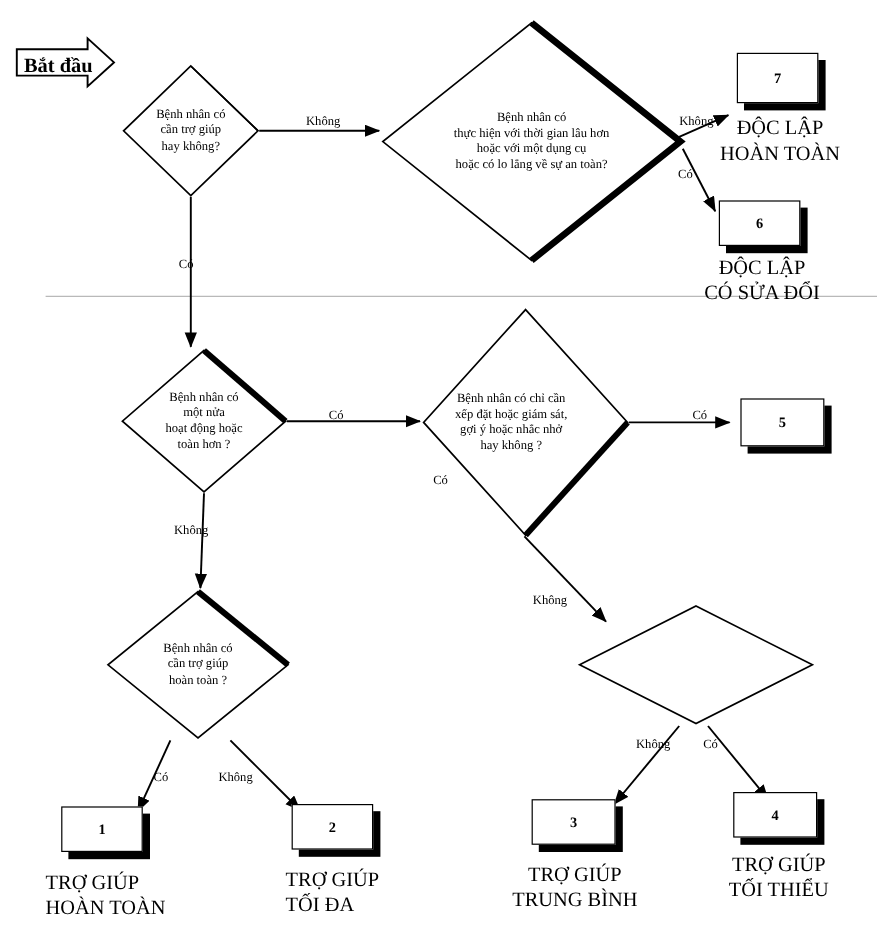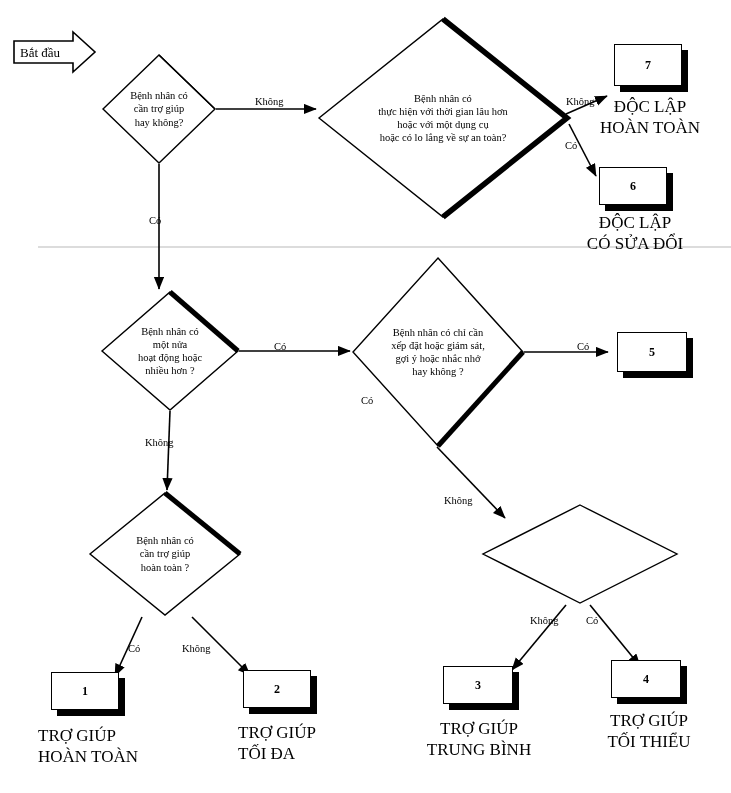--- a/index.html
+++ b/index.html
@@ -64,22 +64,22 @@
     white-space: pre-line;
   }
   .edge-label {
     position: absolute;
     font-size: 10.5px;
     line-height: 1.1;
     white-space: nowrap;
   }
   .start-label {
     position: absolute;
-    font-size: 13px;
-    font-weight: normal;
+    font-size: 17px;
+    font-weight: bold;
     line-height: 1.1;
   }
 </style>
 </head>
 <body>
 
 <div id="canvas">
 
   <svg id="svg-layer" viewBox="0 0 731 793">
     <defs>
@@ -169,25 +169,25 @@
 thực hiện với thời gian lâu hơn
 hoặc với một dụng cụ
 hoặc có lo lắng về sự an toàn?</div>
   </div>
 
   <div class="node" style="left:102px; top:292px; width:136px; height:118px;">
     <div class="diamond-text" style="white-space:pre-line;">
       <span>Bệnh nhân có</span>
       <span>một nửa</span>
       <span>hoạt động hoặc</span>
-      <span>nhiều hơn ?</span>
+      <span>toàn hơn ?</span>
     </div>
   </div>
 
-  <div class="node" style="left:353px; top:258px; width:170px; height:188px;">
+  <div class="node" style="left:341px; top:258px; width:170px; height:188px;">
     <div class="diamond-text" style="white-space:pre-line;">Bệnh nhân có chỉ cần
 xếp đặt hoặc giám sát,
 gợi ý hoặc nhắc nhở
 hay không ?</div>
   </div>
 
   <div class="node" style="left:90px; top:493px; width:150px; height:122px;">
     <div class="diamond-text" style="white-space:pre-line;">Bệnh nhân có
 cần trợ giúp
 hoàn toàn ?</div>

